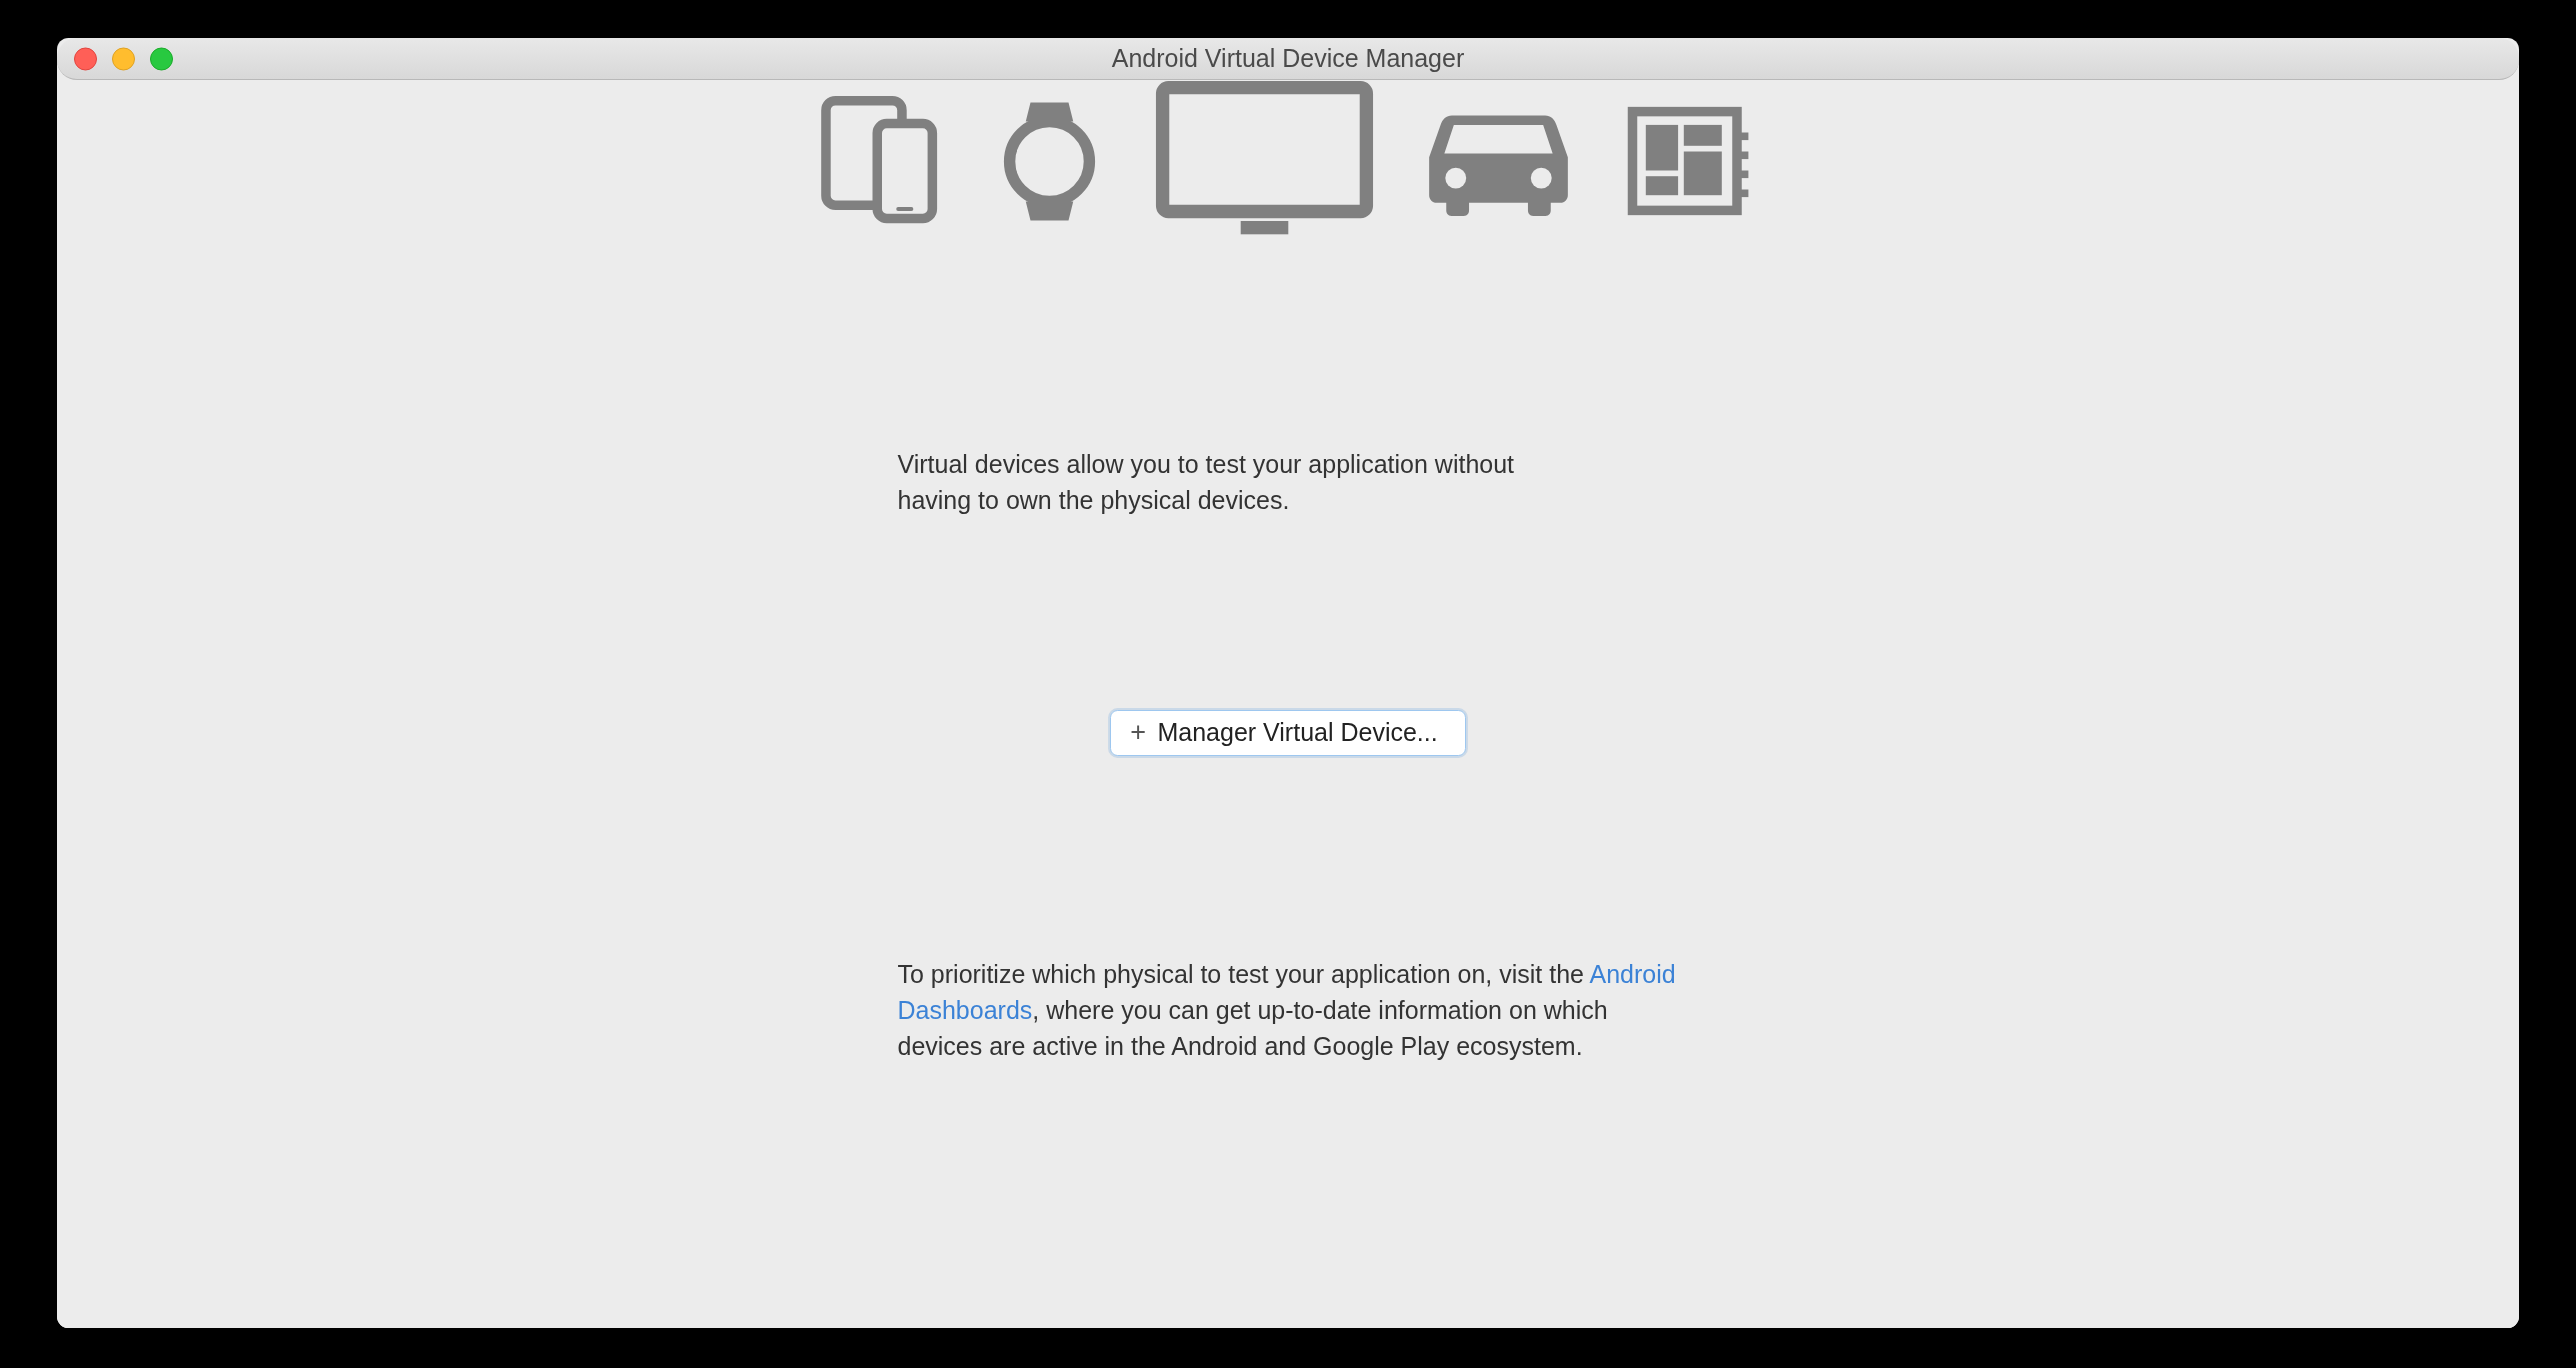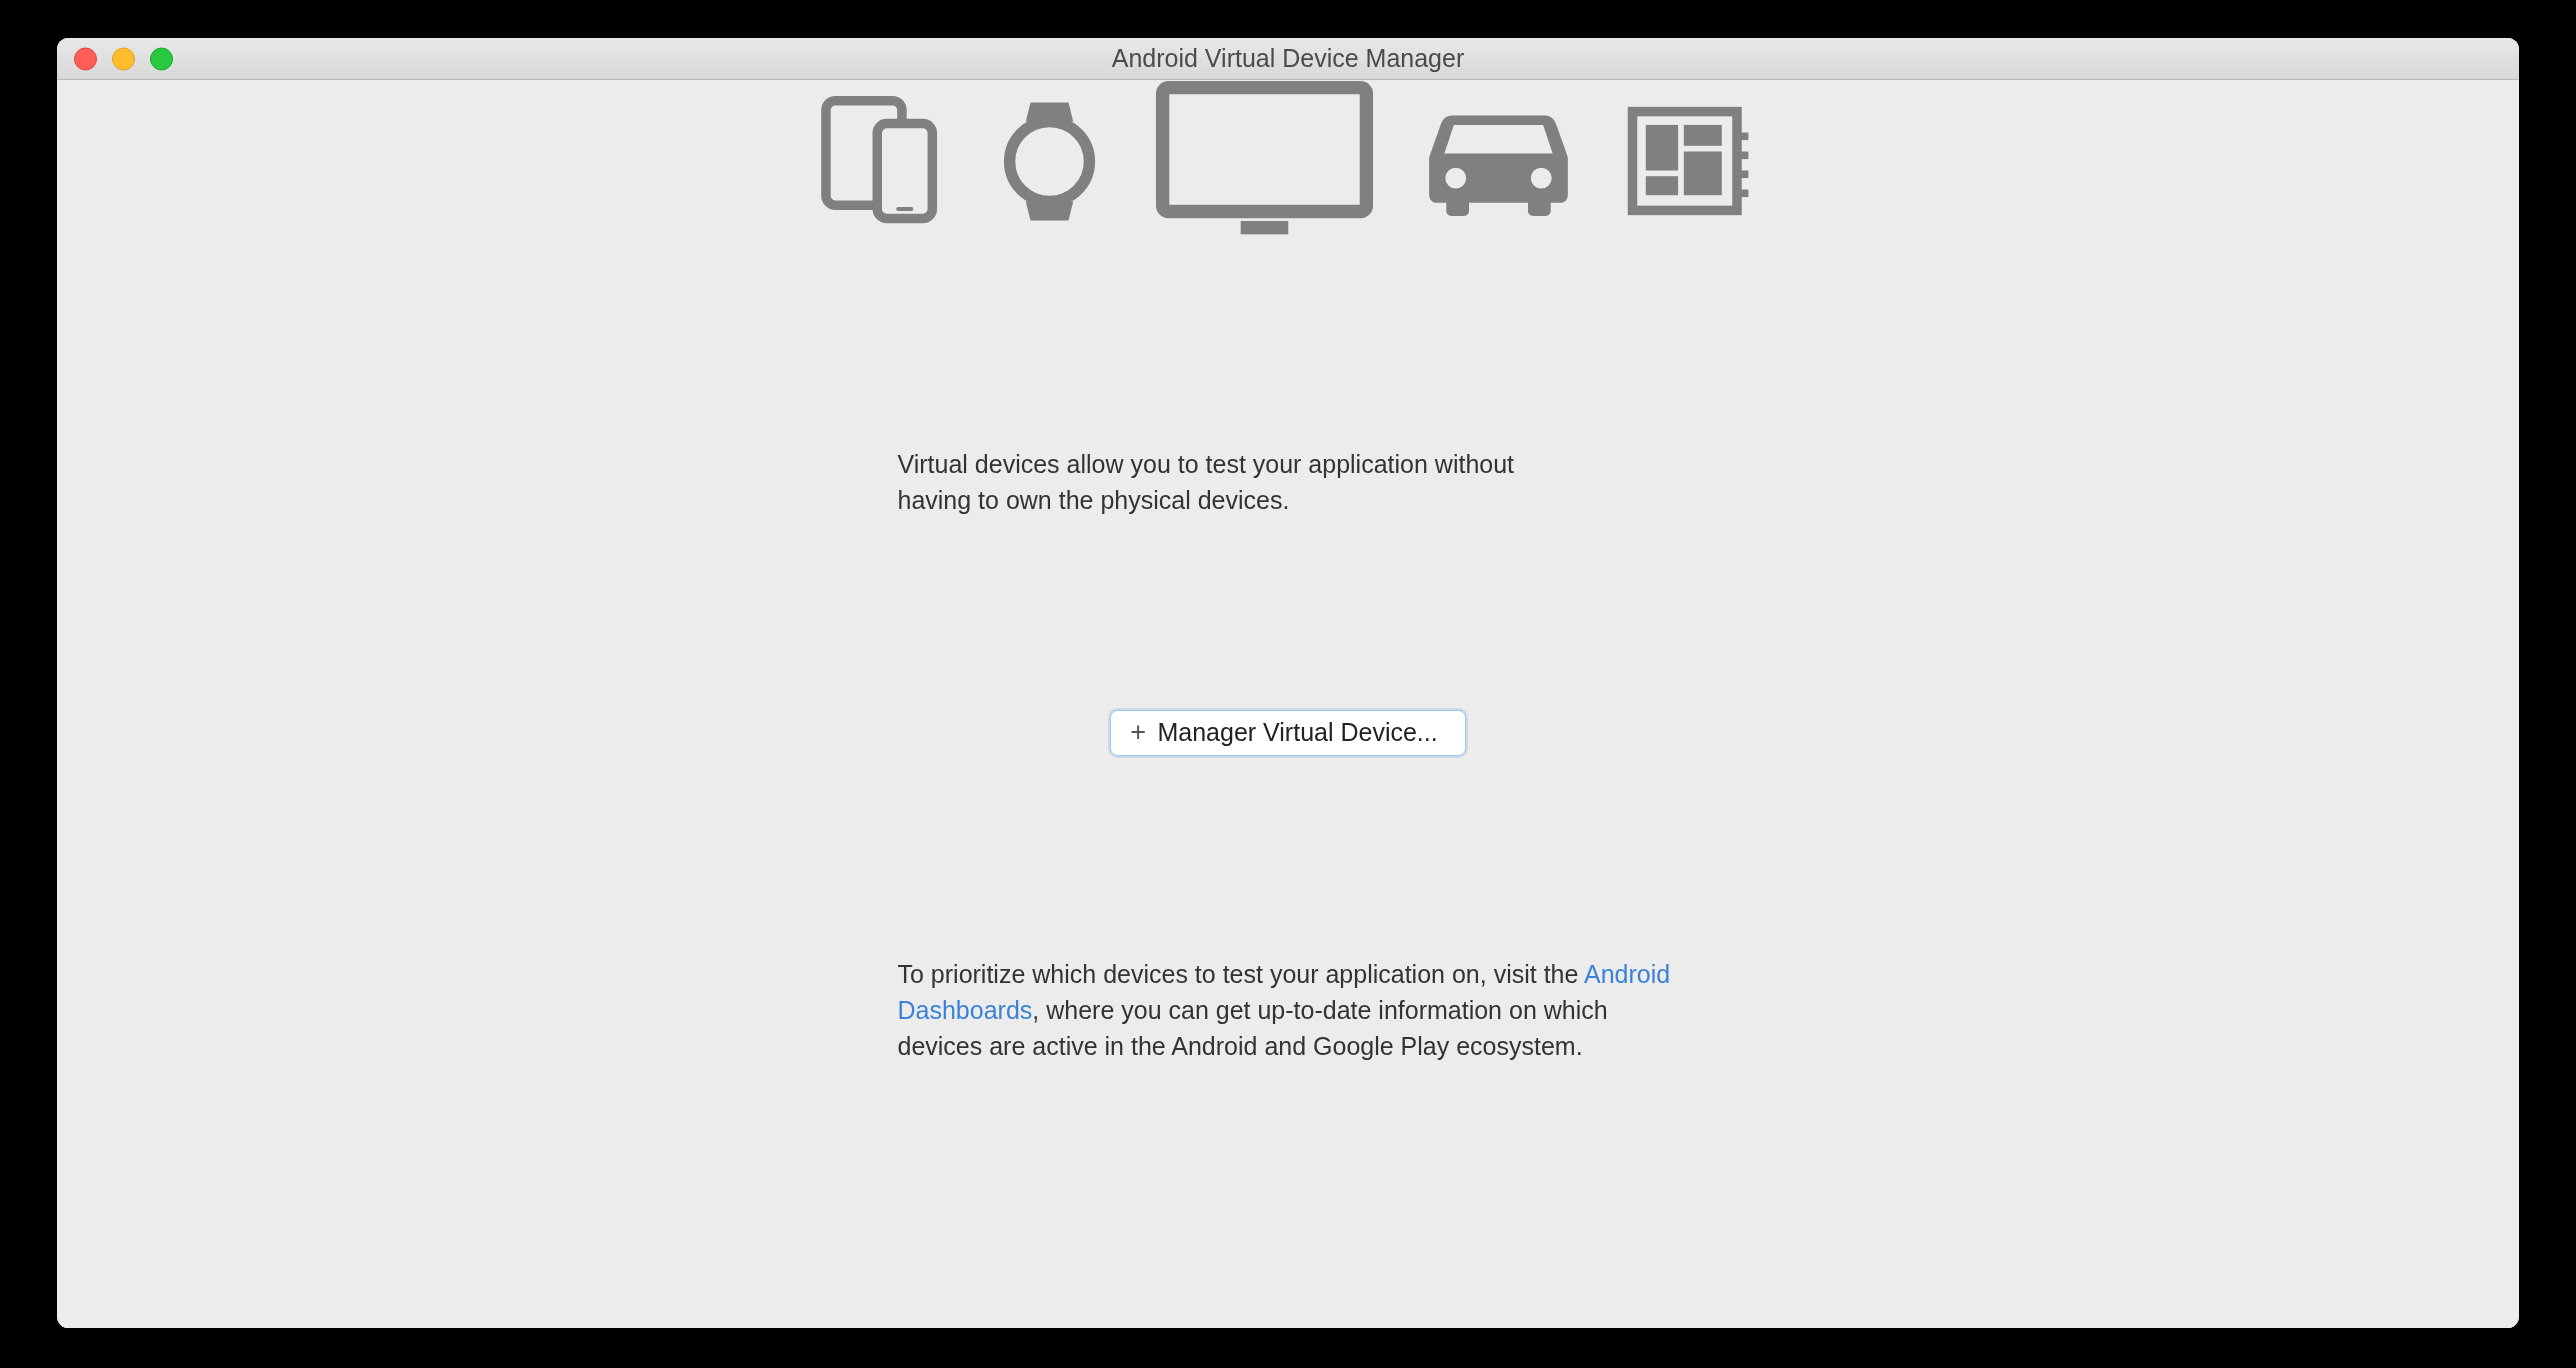--- a/index.html
+++ b/index.html
@@ -27,20 +27,21 @@
   .window {
     width: 2687px;
   }
   .titlebar {
     height: 42px;
     background: linear-gradient(#e8e8e8, #d8d8d8);
     border-bottom: 1px solid #b8b8b8;
     display: flex;
     align-items: center;
     position: relative;
+    border-radius: 20px;
   }
   .traffic-lights {
     display: flex;
     gap: 15.2px;
     position: absolute;
     left: 17px;
     top: 50%;
     transform: translateY(-50%);
   }
   .tl { width: 23px; height: 23px; border-radius: 50%; }
@@ -177,18 +178,18 @@
       <span>Virtual devices allow you to test your application without</span><br>
       <span>having to own the physical devices.</span>
     </div>
 
     <button class="create-btn">
       <span class="plus">+</span>
       <span>Manager Virtual Device...</span>
     </button>
 
     <div class="footer-text">
-      <span>To prioritize which devices to test your application on, visit the </span><a href="#">Android Dashboards</a><span>, where you can get up-to-date information on which devices are active in the Android and Google Play ecosystem.</span>
+      <span>To prioritize which physical to test your application on, visit the </span><a href="#">Android Dashboards</a><span>, where you can get up-to-date information on which devices are active in the Android and Google Play ecosystem.</span>
     </div>
 
   </div>
 </div>
 
 
 </body></html>

